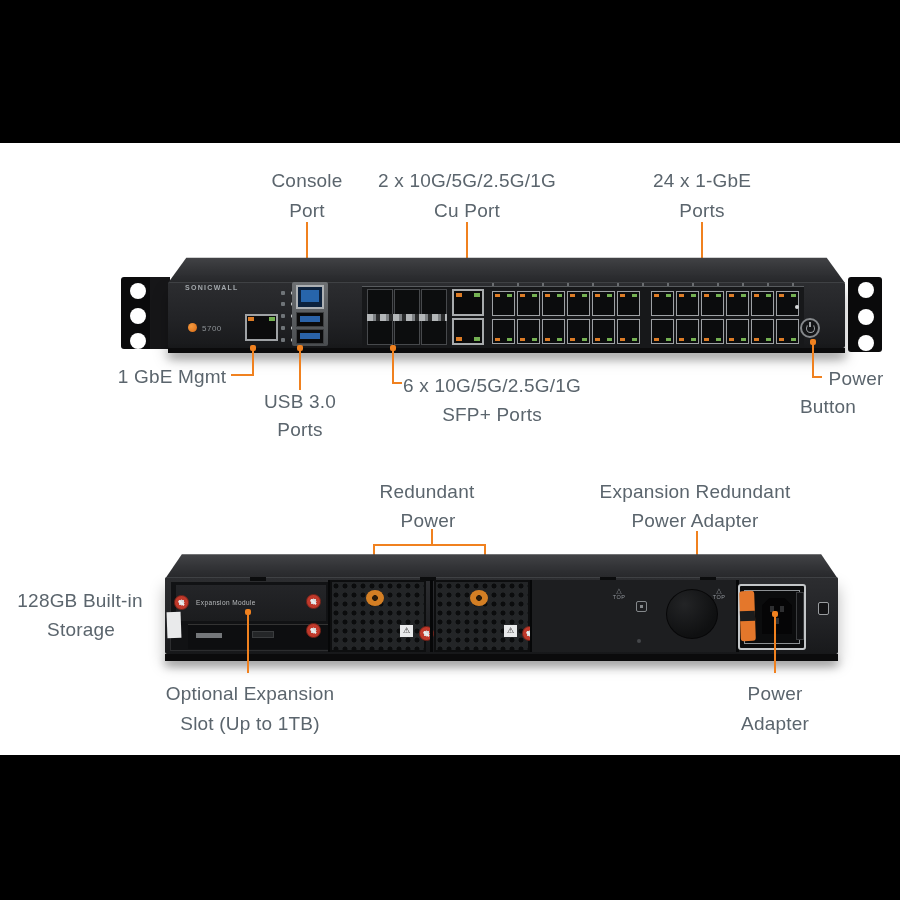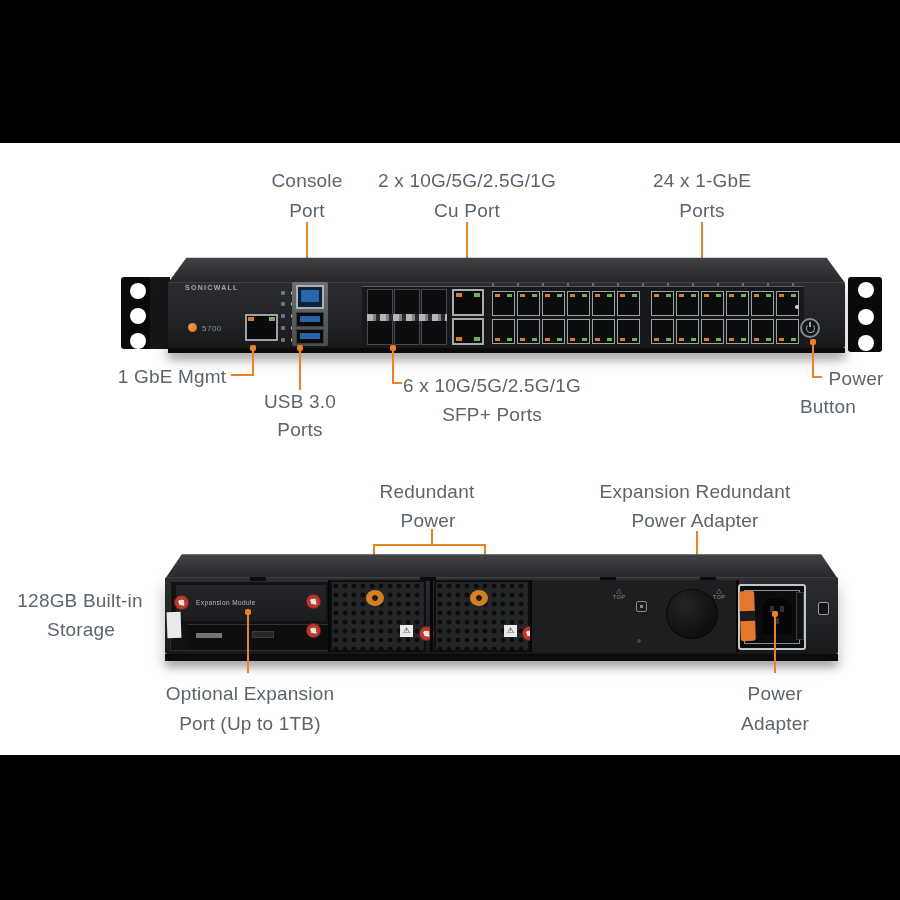--- a/index.html
+++ b/index.html
@@ -319,20 +319,20 @@
     </div>
     <div class="abs" id="psu-latch"></div>
     <div class="abs" id="rear-icon"></div>
 
     <div class="lbl" style="left:80px;top:590px">128GB Built-in</div>
     <div class="lbl" style="left:81px;top:619px">Storage</div>
 
     <div class="oline" style="left:247px;top:612px;width:2px;height:61px"></div>
     <div class="odot" style="left:245px;top:609px"></div>
     <div class="lbl" style="left:250px;top:683px">Optional Expansion</div>
-    <div class="lbl" style="left:250px;top:713px">Port (Up to 1TB)</div>
+    <div class="lbl" style="left:250px;top:713px">Slot (Up to 1TB)</div>
 
     <div class="oline" style="left:774px;top:615px;width:2px;height:58px"></div>
     <div class="odot" style="left:772px;top:611px"></div>
     <div class="lbl" style="left:775px;top:683px">Power</div>
     <div class="lbl" style="left:775px;top:713px">Adapter</div>
   </div>
 </div>
 
 </body></html>

